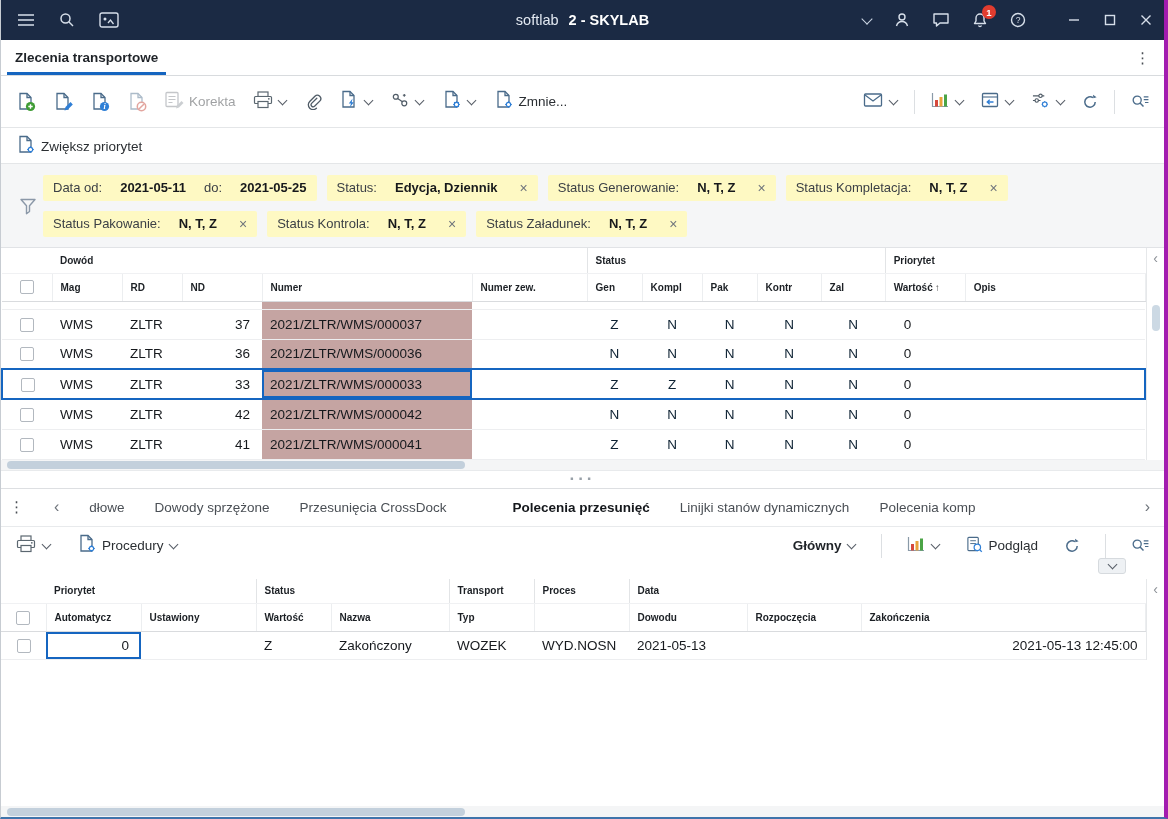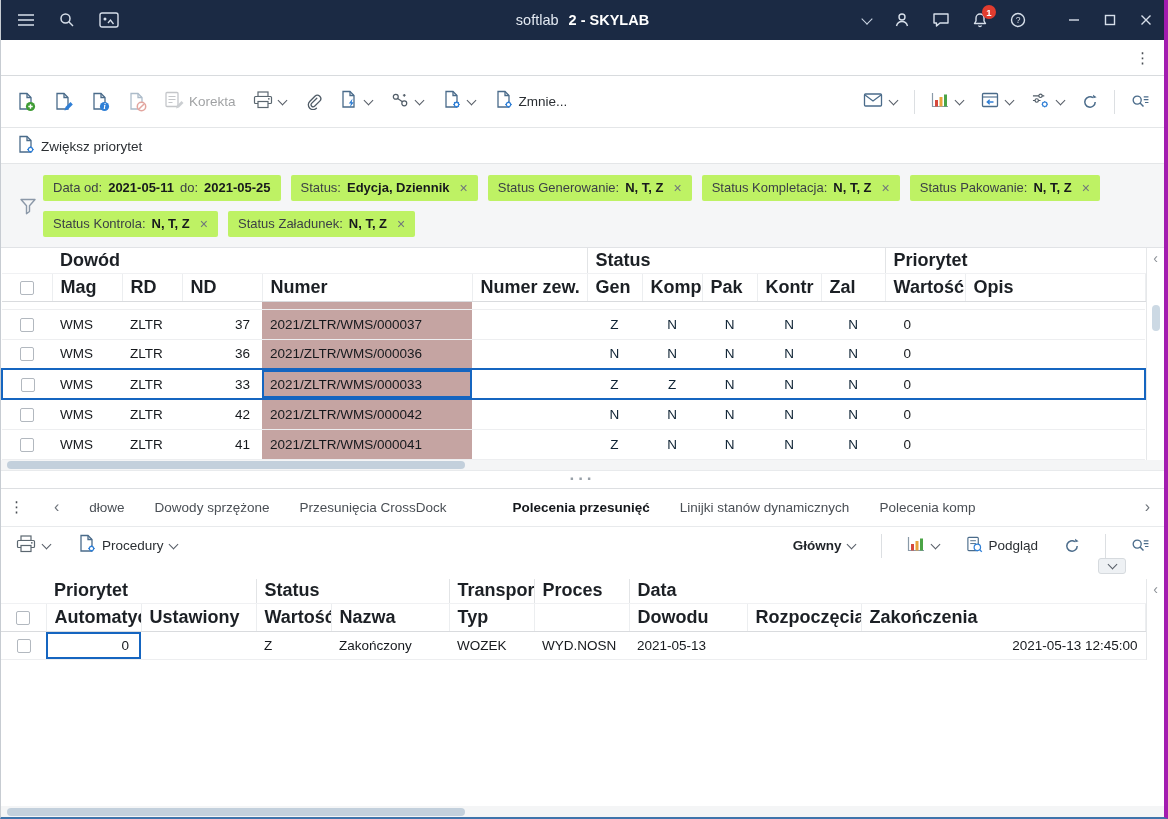--- a/index.html
+++ b/index.html
@@ -42,29 +42,29 @@
   .tbtn.disabled { opacity:.45; }
   .spacer { flex:1; }
   .vsep { width:1px; height:24px; background:#dcdfe2; margin:0 4px; }
   .minichev { position:absolute; right:38px; bottom:-9px; width:28px; height:16px; background:#eef1f4; border:1px solid #d6dade;
               border-radius:3px; display:flex; align-items:center; justify-content:center; z-index:4; cursor:pointer; }
 
   
   .filterbar { flex:0 0 84px; background:#f5f6f7; border-bottom:1px solid #e1e3e6; display:flex; align-items:center; padding:0 14px 0 12px; }
   .funnel { flex:0 0 30px; display:flex; align-items:center; justify-content:center; cursor:pointer; }
   .chips { display:flex; flex-wrap:wrap; gap:10px 10px; padding:10px 0; }
-  .chip { display:inline-flex; align-items:center; gap:6px; background:#bef264; border-radius:2px; height:26px; padding:0 10px;
+  .chip { display:inline-flex; align-items:center; gap:18px; background:#fef9c3; border-radius:2px; height:26px; padding:0 10px;
           font-size:13px; color:#3c4046; cursor:pointer; white-space:nowrap; }
   .chip b { color:#17191c; }
   .chip .x { color:#6f757c; font-size:14px; margin-left:4px; cursor:pointer; }
 
   
   .gridwrap { display:flex; background:#fff; }
   table.grid { border-collapse:collapse; table-layout:fixed; width:100%; font-size:13.5px; color:#16191d; background:#fff; }
-  .grid th { font-weight:bold; text-align:left; padding:0 8px; height:28px; font-size:18px; color:#1c2025; background:#fff;
+  .grid th { font-weight:bold; text-align:left; padding:0 8px; height:28px; font-size:10px; color:#1c2025; background:#fff;
              border-right:1px solid #eceef0; border-bottom:1px solid #d9dbde; white-space:nowrap; overflow:hidden; }
   .grid tr.grp th { height:25px; border-right:none; border-bottom:1px solid #f0f1f3; }
   .grid tr.grp th.gb { border-left:1px solid #e2e4e6; }
   .grid td { height:30px; padding:0 8px; border-bottom:1px solid #edeef0; white-space:nowrap; overflow:hidden; background:#fff; }
   .grid.sub td { height:28px; }
   td.num { text-align:right; padding-right:12px; }
   td.numer { background:#c5a4a2; }
   td.stcell { text-align:center; padding:0; border-right:1px solid rgba(255,255,255,.7); color:#0e2233; }
   .sv-N { background:#5bc2ee; }
   .sv-Z { background:#8a90d6; }
@@ -173,20 +173,23 @@
         </span>
       <span class="tb-icon winctl">
           <svg viewBox="0 0 12 12" width="12" height="12">
             <path d="M1.5 1.5l9 9M10.5 1.5l-9 9" stroke="#d7dfea" stroke-width="1.4"></path>
           </svg>
         </span>
     </div>
   </header>
 
   <div class="tabrow">
+    <div class="tab active">
+      <span>Zlecenia transportowe</span>
+    </div>
     <span class="kebab">⋮</span>
   </div>
 
   <div class="toolbar">
     <span class="tbtn">
         <svg viewBox="0 0 20 20" width="20" height="20">
           <path d="M4 1.5h7L15 5.5V17H4z" fill="#fff" stroke="#4a6b8a" stroke-width="1.3"></path>
           <path d="M11 1.5V5.5H15" fill="none" stroke="#4a6b8a" stroke-width="1.3"></path>
           <circle cx="14.5" cy="14.5" r="4.6" fill="#3f9c35"></circle>
           <path d="M14.5 12.3v4.4M12.3 14.5h4.4" stroke="#fff" stroke-width="1.4"></path>

